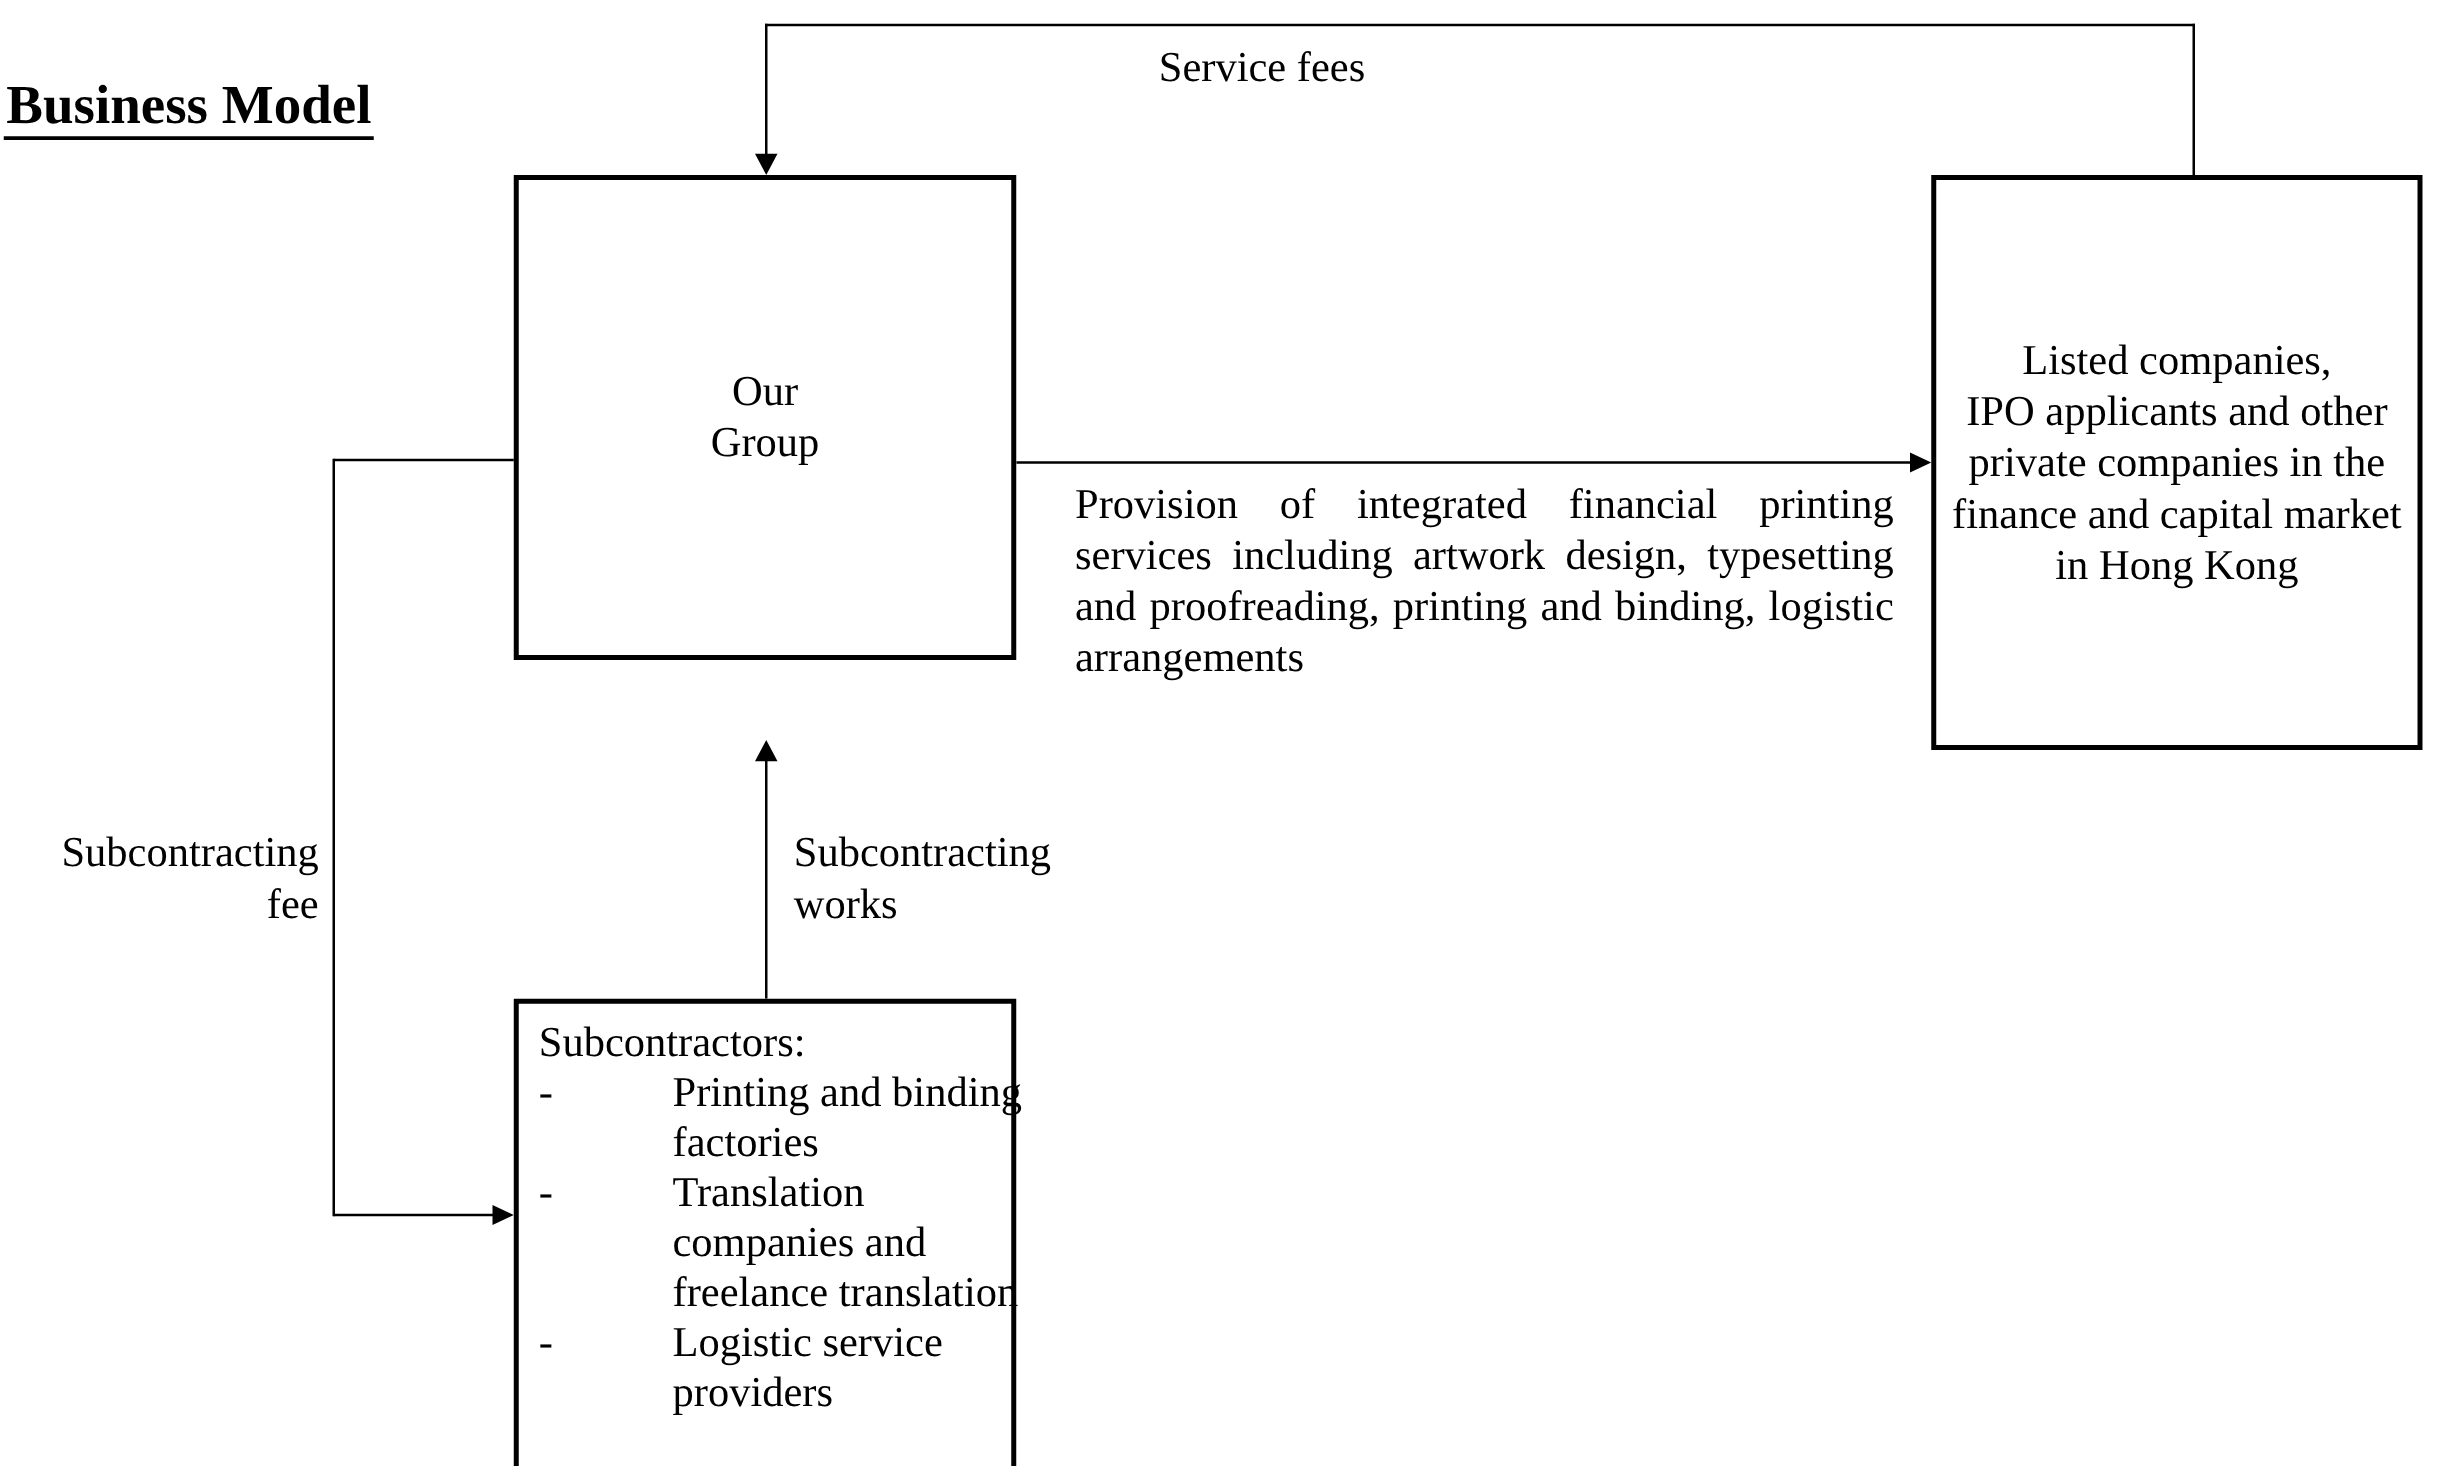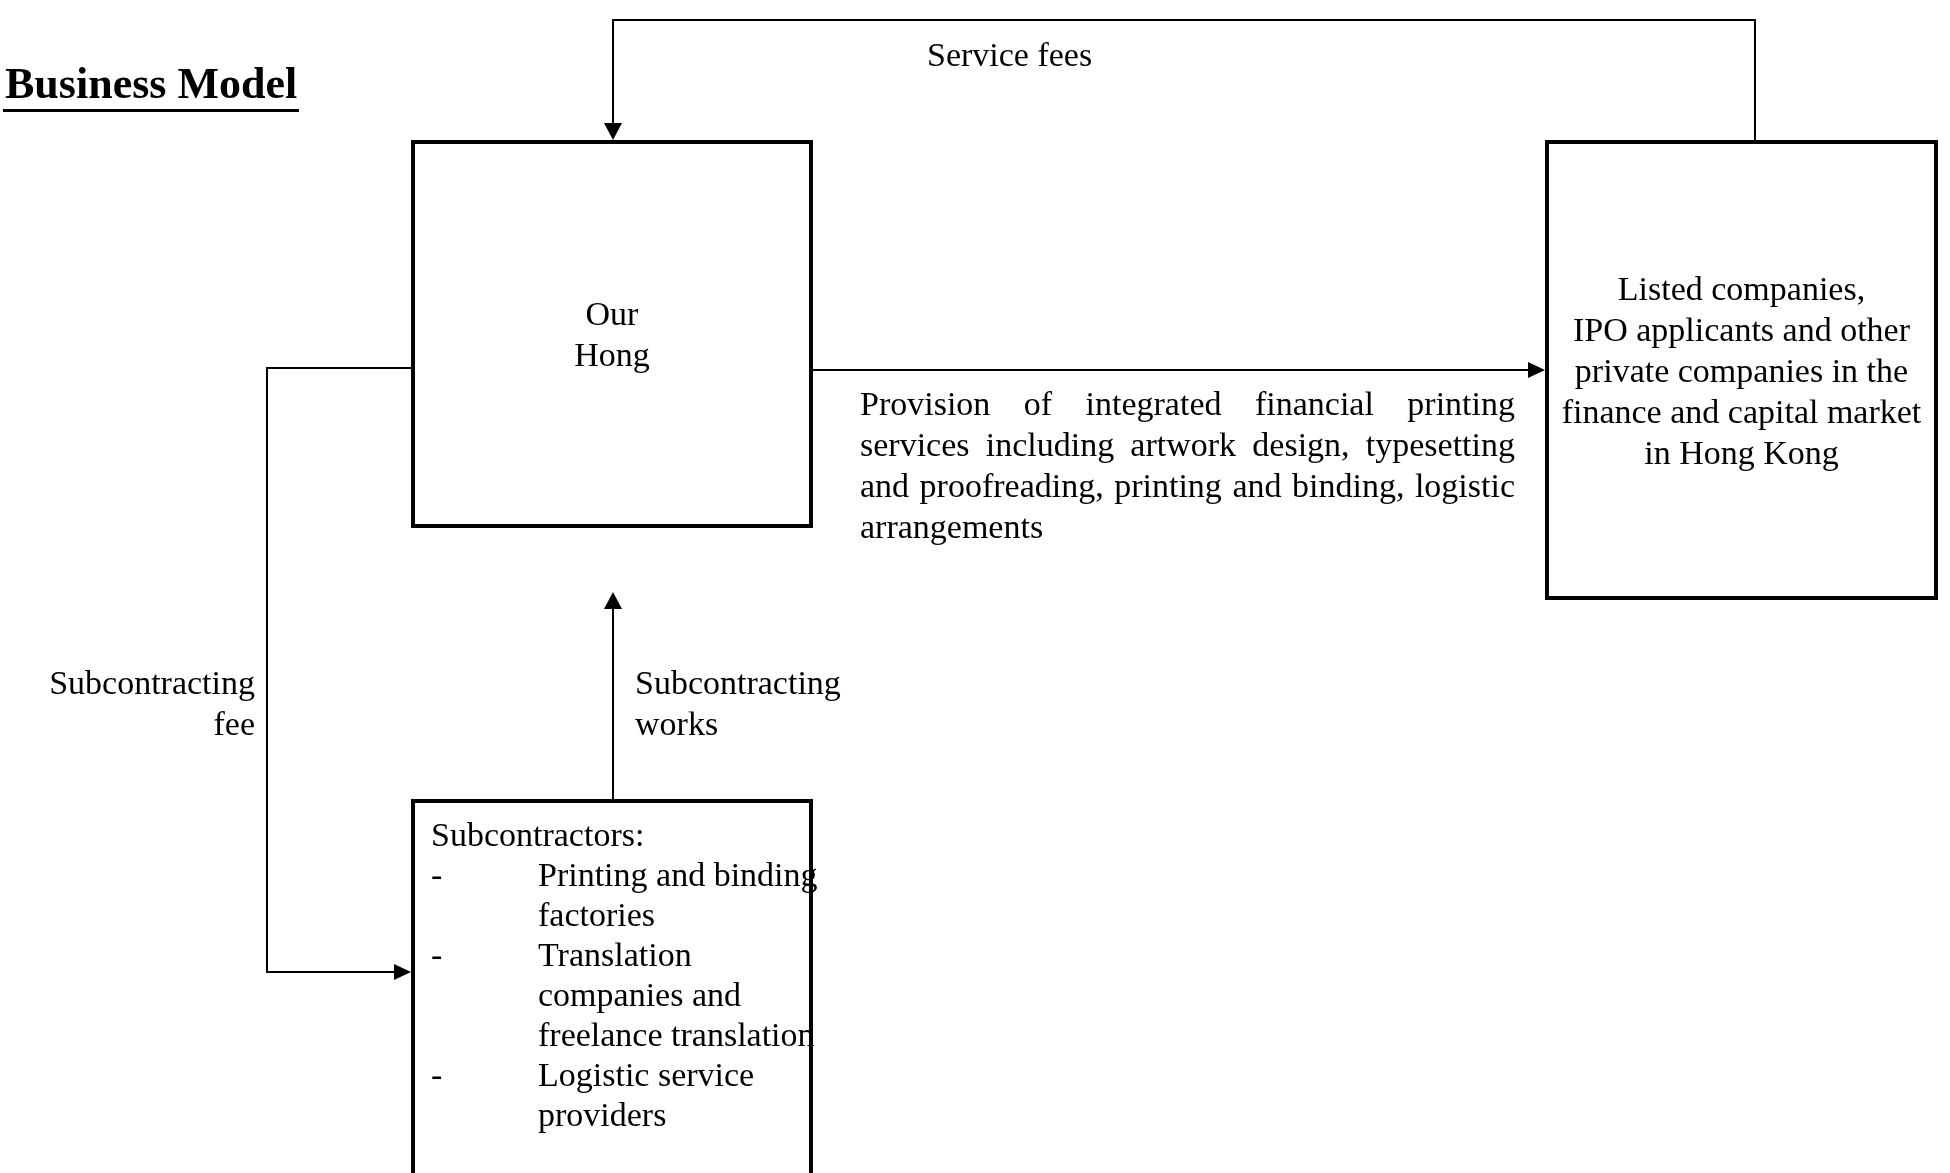--- a/index.html
+++ b/index.html
@@ -131,21 +131,21 @@
   <div class="line" id="line-fee-v"></div>
   <div class="line" id="line-fee-h2"></div>
   <div class="arr" id="arr-into-subcontractors-left"></div>
   <div class="edge-label" id="label-fee">
     <div>Subcontracting</div>
     <div>fee</div>
   </div>
 
   <div class="node center-text body-text" id="box-our-group">
     <div>Our</div>
-    <div>Hong</div>
+    <div>Group</div>
   </div>
 
   <div class="node center-text body-text" id="box-clients">
     <div>Listed companies,</div>
     <div>IPO applicants and other</div>
     <div>private companies in the</div>
     <div>finance and capital market</div>
     <div>in Hong Kong</div>
   </div>
 

